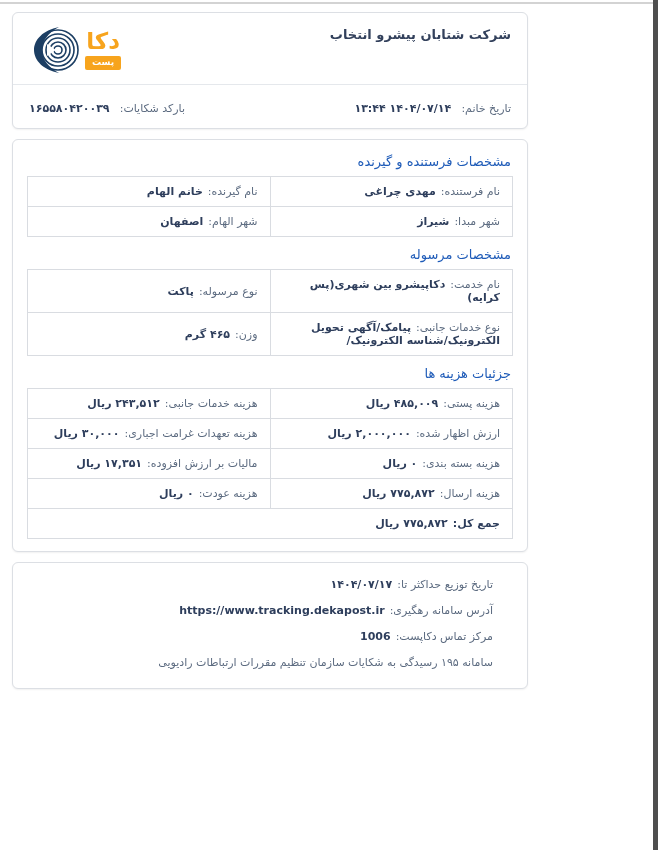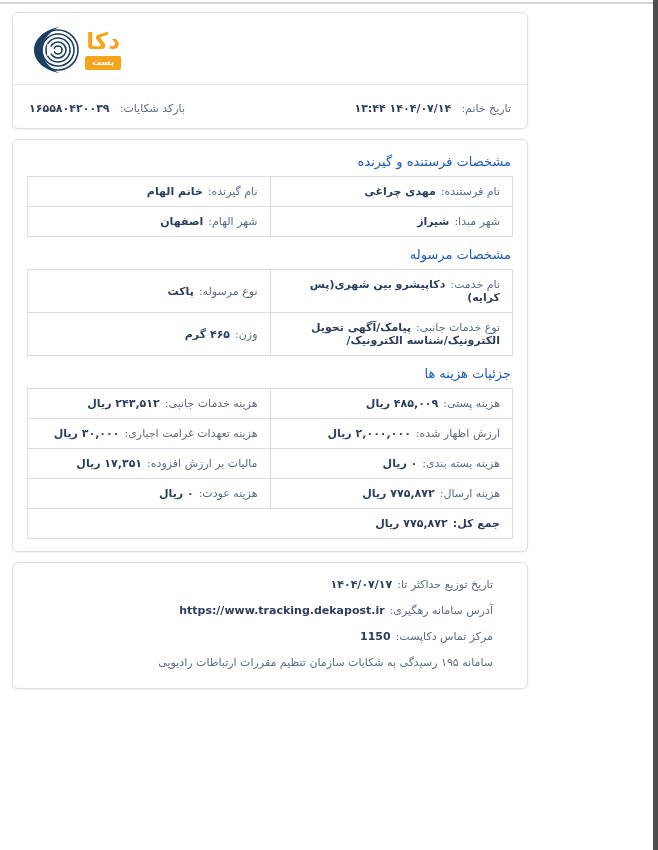--- a/index.html
+++ b/index.html
@@ -84,20 +84,21 @@
           </g>
           <path d="M26,0 C10,3 1,13 1,23 C1,33 10,43 26,46 C15,40 9,32 9,23 C9,14 15,6 26,0 Z" fill="#1C3E63"></path>
           <polygon points="14,17 23,23 14,29" fill="#ffffff"></polygon>
         </svg>
         <div class="logo-text">
           <div class="logo-word">دکا</div>
           <div class="logo-sub">پست</div>
         </div>
       </div>
       <div class="company">
+        <div class="company-name">شرکت شتابان پیشرو انتخاب</div>
       </div>
     </div>
     <div class="header-divider"></div>
     <div class="header-bottom">
       <div class="kv">
         <span class="lbl">تاریخ خانم:</span>
         <span class="val">۱۴۰۴/۰۷/۱۴ ۱۳:۴۴</span>
       </div>
       <div class="kv">
         <span class="lbl">بارکد شکایات:</span>
@@ -197,20 +198,20 @@
   </div>
 
   <div class="card footer-card">
     <div class="foot-line">
       <span class="lbl">تاریخ توزیع حداکثر تا:</span><span class="val">۱۴۰۴/۰۷/۱۷</span>
     </div>
     <div class="foot-line">
       <span class="lbl">آدرس سامانه رهگیری:</span><span class="val">https://www.tracking.dekapost.ir</span>
     </div>
     <div class="foot-line">
-      <span class="lbl">مرکز تماس دکاپست:</span><span class="val">1150</span>
+      <span class="lbl">مرکز تماس دکاپست:</span><span class="val">1006</span>
     </div>
     <div class="foot-line">
       <span class="lbl">سامانه ۱۹۵ رسیدگی به شکایات سازمان تنظیم مقررات ارتباطات رادیویی</span><span class="val"></span>
     </div>
   </div>
 
 </div>
 
 </body></html>

